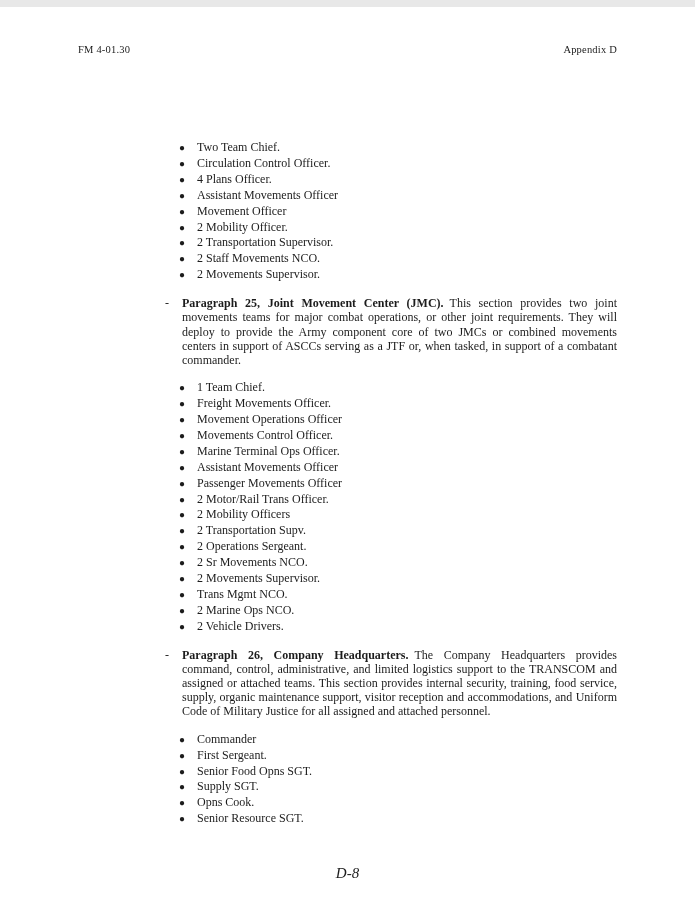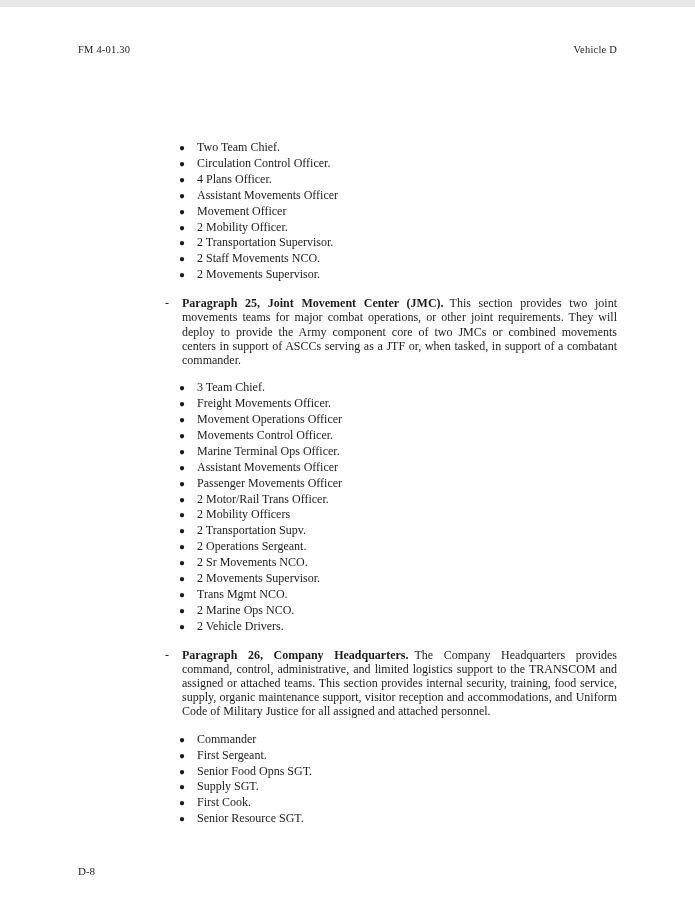--- a/index.html
+++ b/index.html
@@ -70,32 +70,33 @@
   }
   .para-sep {
     display: inline-block;
     width: 6px;
   }
   .page-footer {
     position: absolute;
     top: 858px;
     left: 78px;
     right: 78px;
-    text-align: left;
-    font-size: 11px;
+    text-align: center;
+    font-size: 15px;
+    font-style: italic;
   }
 </style>
 </head>
 <body>
 
 <div class="page">
 
   <div class="page-header">
     <span>FM 4-01.30</span>
-    <span>Vehicle D</span>
+    <span>Appendix D</span>
   </div>
 
   <div class="content">
 
     <div class="bullet-list">
 
         <div class="bullet-item">
           <span class="bullet-glyph">●</span>
           <span class="bullet-text">Two Team Chief.</span>
         </div>
@@ -145,21 +146,21 @@
       <span class="dash-marker">-</span>
       <span class="dash-body">
         <span class="para-title">Paragraph 25, Joint Movement Center (JMC).</span><span class="para-sep"></span><span>This section provides two joint movements teams for major combat operations, or other joint requirements.  They will deploy to provide the Army component core of two JMCs or combined movements centers in support of ASCCs serving as a JTF or, when tasked, in support of a combatant commander.</span>
       </span>
     </div>
 
     <div class="bullet-list">
 
         <div class="bullet-item">
           <span class="bullet-glyph">●</span>
-          <span class="bullet-text">3 Team Chief.</span>
+          <span class="bullet-text">1 Team Chief.</span>
         </div>
 
         <div class="bullet-item">
           <span class="bullet-glyph">●</span>
           <span class="bullet-text">Freight Movements Officer.</span>
         </div>
 
         <div class="bullet-item">
           <span class="bullet-glyph">●</span>
           <span class="bullet-text">Movement Operations Officer</span>
@@ -255,21 +256,21 @@
           <span class="bullet-text">Senior Food Opns SGT.</span>
         </div>
 
         <div class="bullet-item">
           <span class="bullet-glyph">●</span>
           <span class="bullet-text">Supply SGT.</span>
         </div>
 
         <div class="bullet-item">
           <span class="bullet-glyph">●</span>
-          <span class="bullet-text">First Cook.</span>
+          <span class="bullet-text">Opns Cook.</span>
         </div>
 
         <div class="bullet-item">
           <span class="bullet-glyph">●</span>
           <span class="bullet-text">Senior Resource SGT.</span>
         </div>
       </div>
 
   </div>
 

